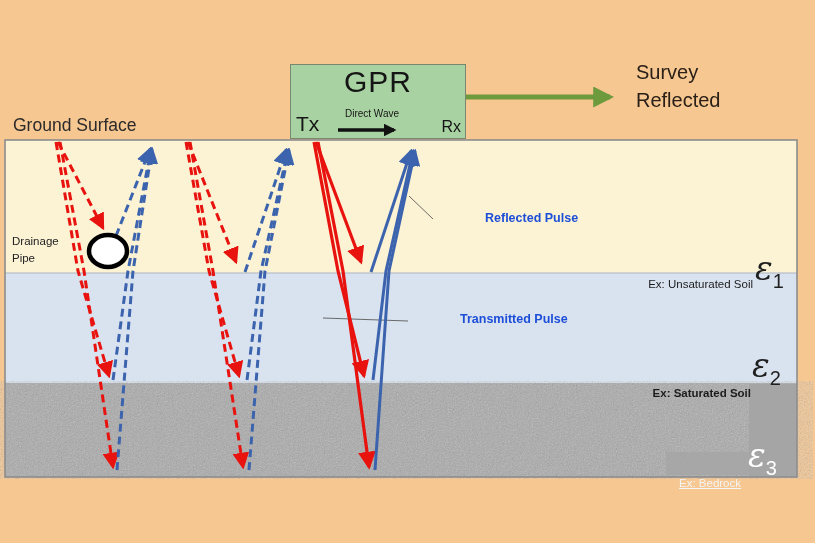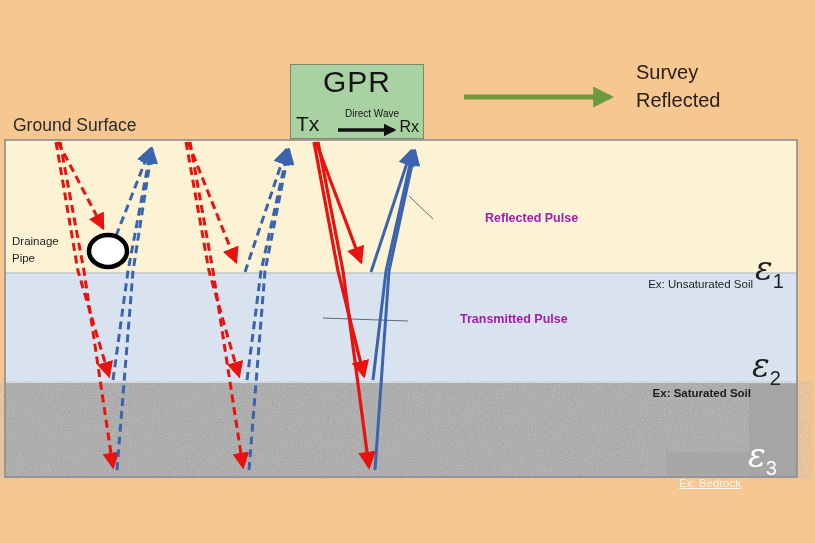--- a/index.html
+++ b/index.html
@@ -22,39 +22,39 @@
   .w32{stroke-width:3.2;}
   .dash{stroke-dasharray:8 4.8;}
   .fill-red{fill:var(--red,#e8120e);}
   .fill-blue{fill:var(--blue,#3c63ad);}
   .fill-green{fill:var(--green,#6e9a3e);}
   .fill-black{fill:#111;}
   .leader{stroke:#5a5a5a; stroke-width:0.9; fill:none;}
 
   
   .gpr-box{
-    left:290px; top:64px; width:134px; height:75px; z-index:2;
+    left:290px; top:64px; width:176px; height:75px; z-index:2;
     background:var(--gpr-fill,#a9d2a2);
     border:1.6px solid var(--gpr-border,#79886f);
     box-sizing:border-box;
   }
   .gpr-title{position:absolute; left:0; right:0; top:0px; text-align:center;
     font-size:30px; line-height:34px; letter-spacing:1px; color:#151515;}
   .tx-label{position:absolute; left:5px; bottom:2px; font-size:21px; color:#151515;}
   .rx-label{position:absolute; right:4px; bottom:2px; font-size:16px; color:#151515;}
   .direct-wave{position:absolute; left:44px; top:43px; width:74px; text-align:center;
     font-size:10px; color:#151515; white-space:nowrap;}
   .dw-arrow{position:absolute; left:45px; top:56px;}
 
   
   .ground-surface{left:13px; top:115px; font-size:17.5px; color:#2a2a2a; z-index:2;}
   .survey-label{left:636px; top:58px; width:120px; text-align:left;
     font-size:20px; line-height:28px; color:#2a2018; z-index:2;}
   .drainage-label{left:12px; top:233px; font-size:11.5px; line-height:17px; color:#222; z-index:2;}
-  .pulse-label{font-size:12.5px; font-weight:700; color:#a21caf; z-index:2; white-space:nowrap;padding-left:48px;}
+  .pulse-label{font-size:12.5px; font-weight:700; color:#1d4ed8; z-index:2; white-space:nowrap;padding-left:48px;}
   .reflected{left:437px; top:211px;}
   .transmitted{left:412px; top:312px;}
   .ex-label{font-size:11.5px; color:#1c1c1c; z-index:2; white-space:nowrap;margin-top:23px;}
   .ex1{right:62px; top:255px;}
   .ex2{right:64px; top:364px;font-weight:bold;}
   .ex3{right:74px; top:454px; color:#f4f4f4;text-decoration:underline;}
   .eps{font-family:"DejaVu Serif", serif; font-style:italic; z-index:2; white-space:nowrap;margin-top:31px;}
   .eps .sym{font-size:33px;}
   .eps .sub{font-size:20px; font-style:normal; font-family:"Liberation Sans",sans-serif; vertical-align:-8px;}
   .eps1{left:755px; top:218px;}

